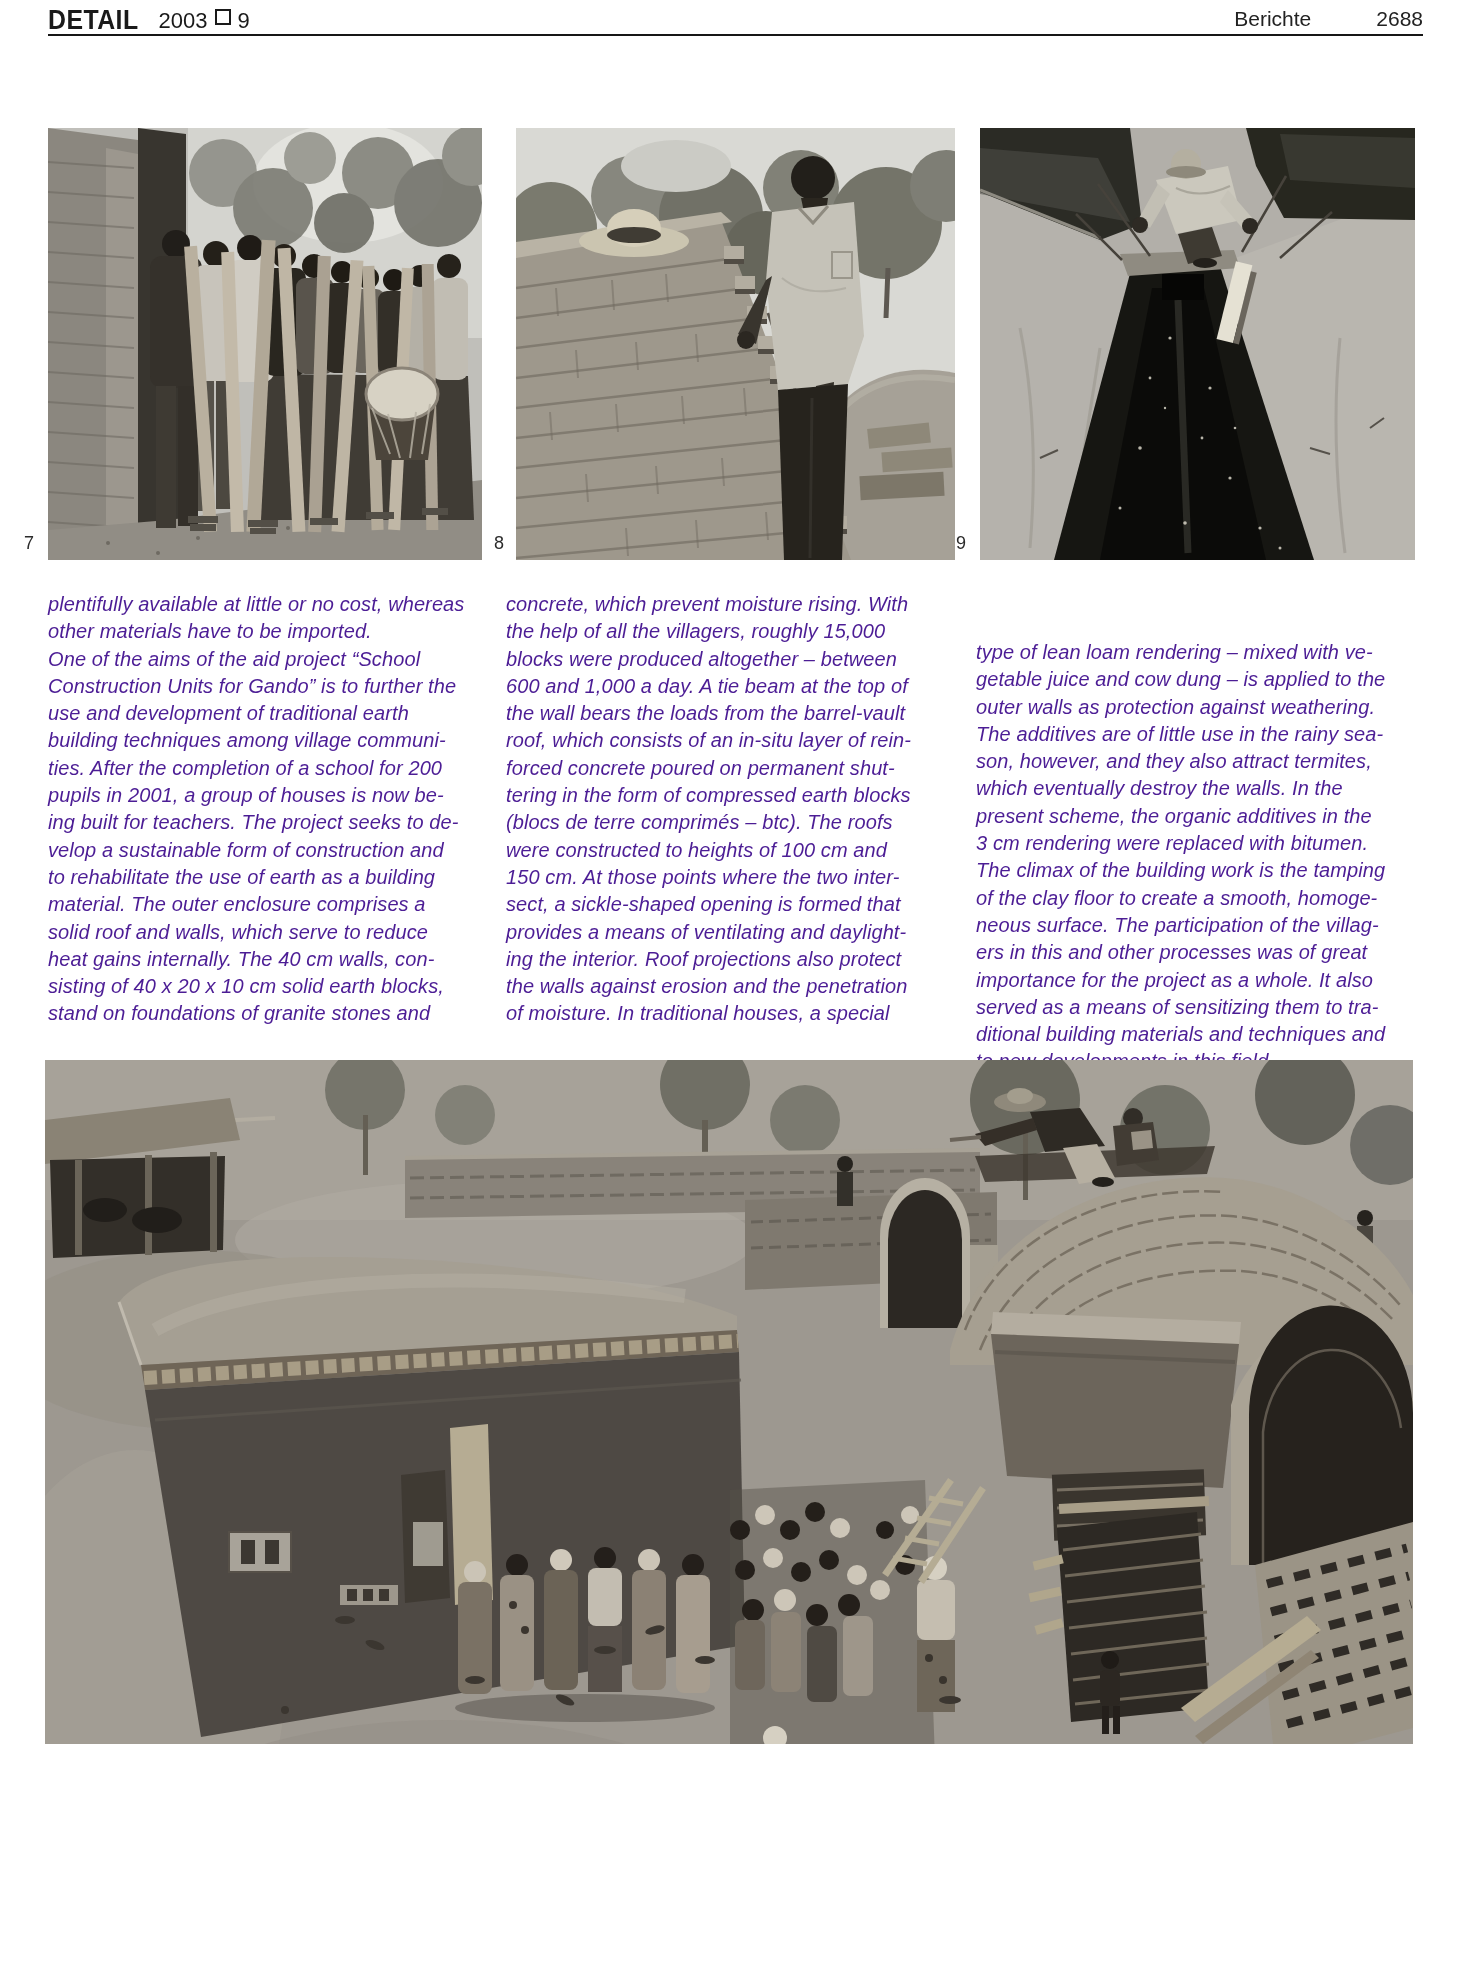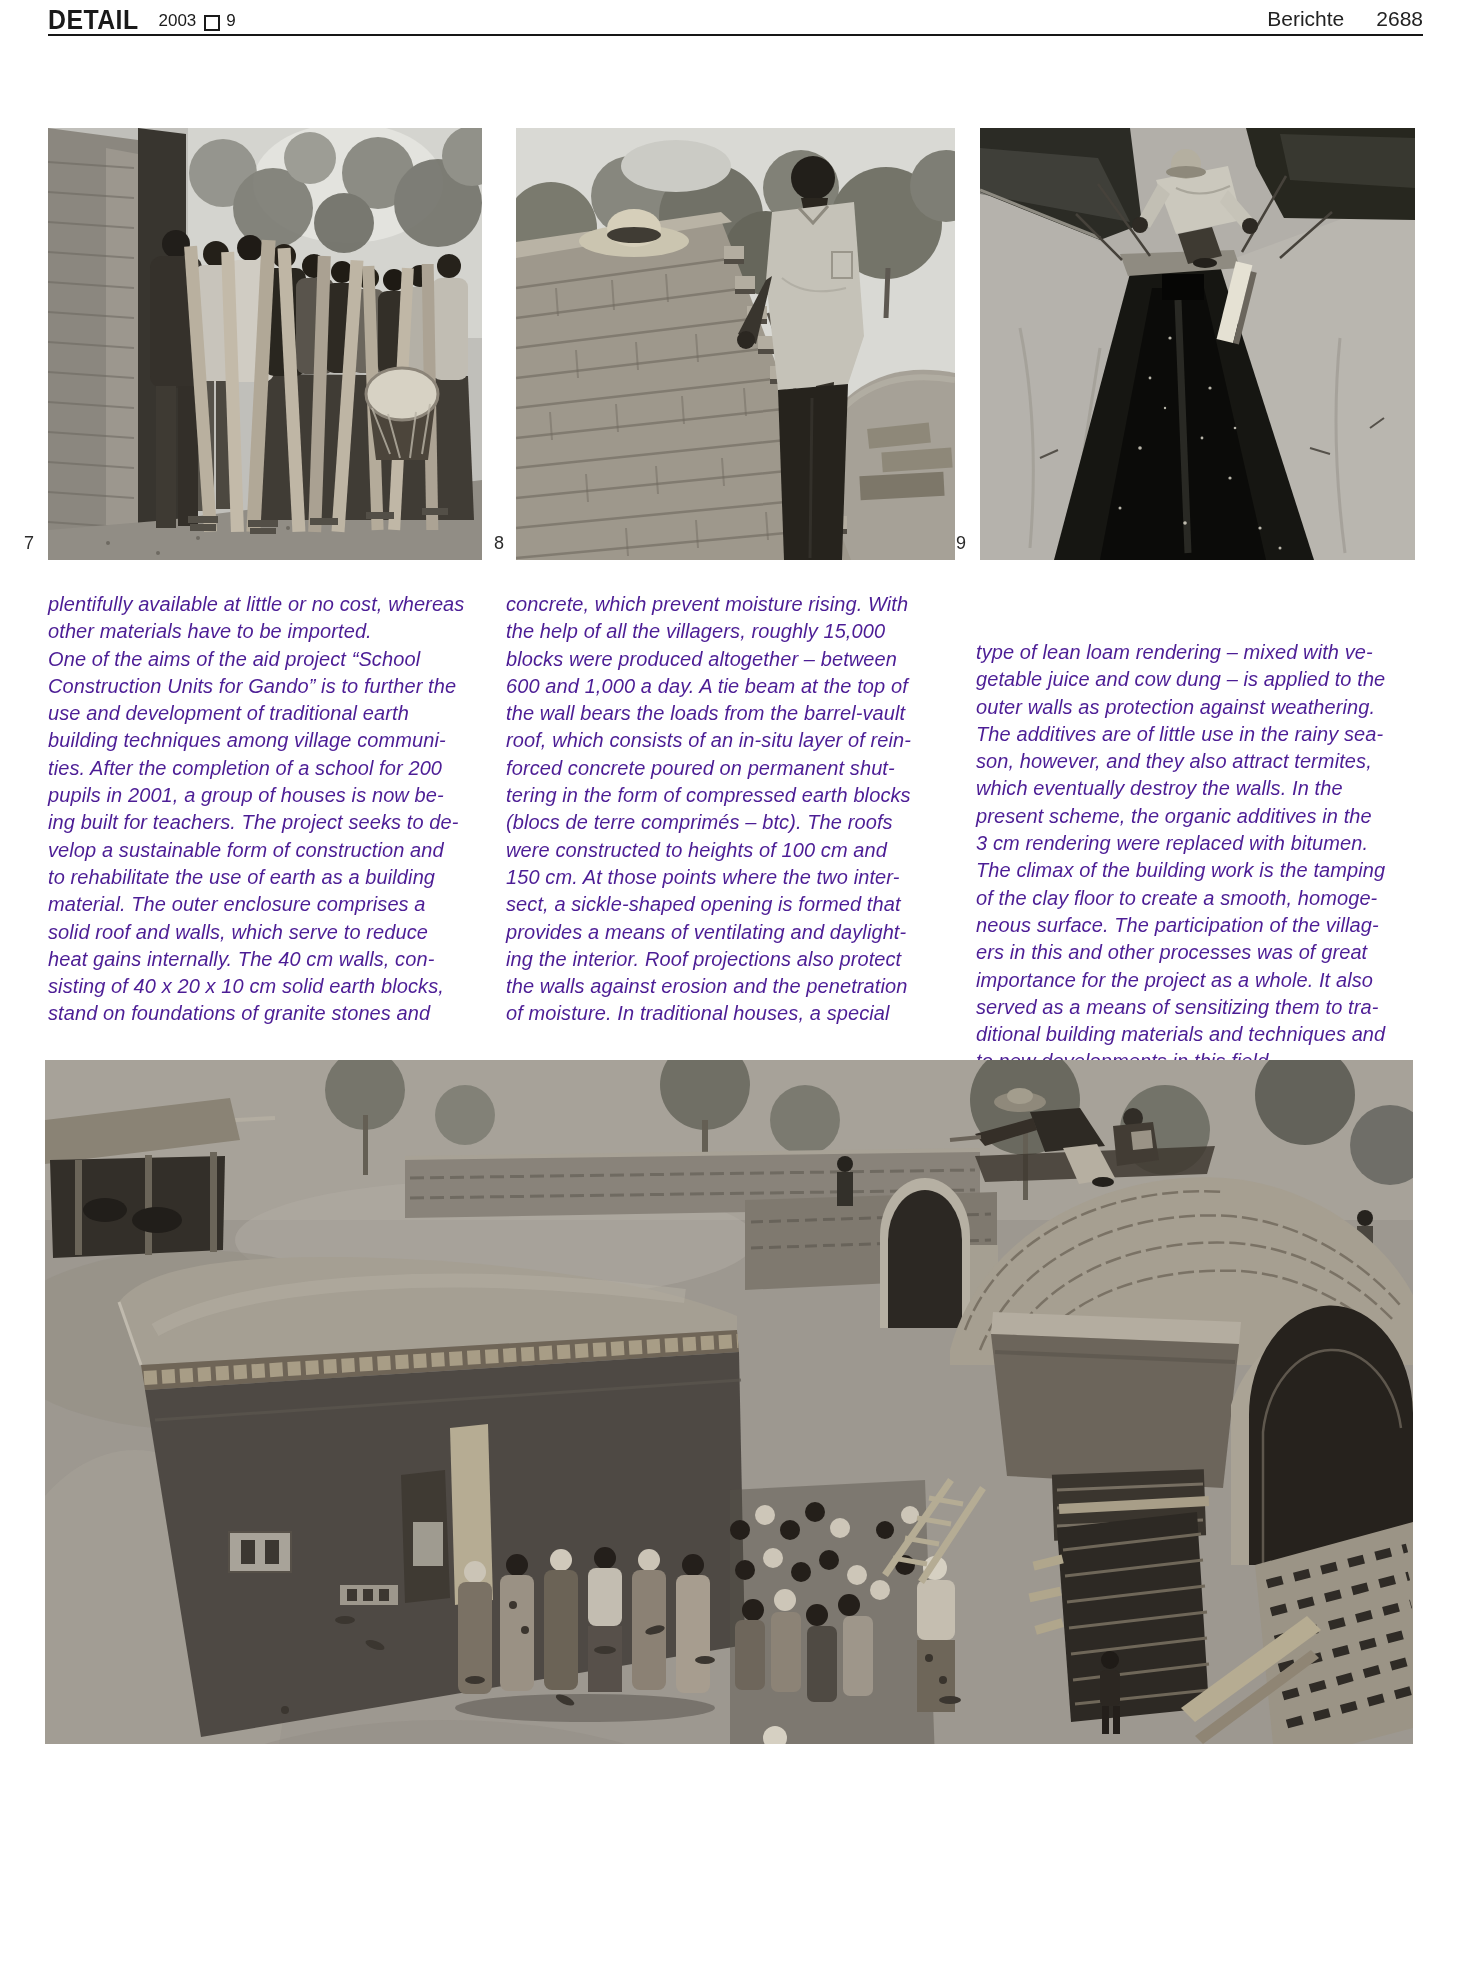--- a/index.html
+++ b/index.html
@@ -2,23 +2,23 @@
 <html><head>
 <meta charset="utf-8">
 <style>
   html,body{margin:0;padding:0;background:#ffffff;}
   .page{position:relative;width:1477px;height:1744px;background:#ffffff;
         font-family:"Liberation Sans",sans-serif;color:#1a1a1a;overflow:hidden;}
 
   
   .header-left{position:absolute;left:48px;top:5px;display:flex;align-items:center;}
   .logo{font-weight:bold;font-size:27px;letter-spacing:0.5px;transform:scaleX(.92);transform-origin:left center;}
-  .issue{font-size:17px;display:flex;align-items:flex-end;margin-left:12px;}
+  .issue{font-size:22px;display:flex;align-items:flex-start;margin-left:12px;}
   .issue .box{width:12px;height:12px;border:2px solid #1a1a1a;display:inline-block;margin:1px 6px 0 8px;}
-  .header-right{position:absolute;top:7px;right:54px;display:flex;gap:32px;font-size:21px;color:#222;}
+  .header-right{position:absolute;top:7px;right:54px;display:flex;gap:65px;font-size:21px;color:#222;}
   .rule{position:absolute;left:48px;right:54px;top:34px;border-top:2px solid #161616;}
 
   
   .fig{position:absolute;background:#b9b6b0;overflow:hidden;}
   .fig svg{display:block;width:100%;height:100%;}
   .fig7{left:48px;top:128px;width:434px;height:432px;}
   .fig8{left:516px;top:128px;width:439px;height:432px;}
   .fig9{left:980px;top:128px;width:435px;height:432px;}
   .fig10{left:45px;top:1060px;width:1368px;height:904px;}
   .fig-num{position:absolute;font-size:18px;color:#2b2b2b;}

